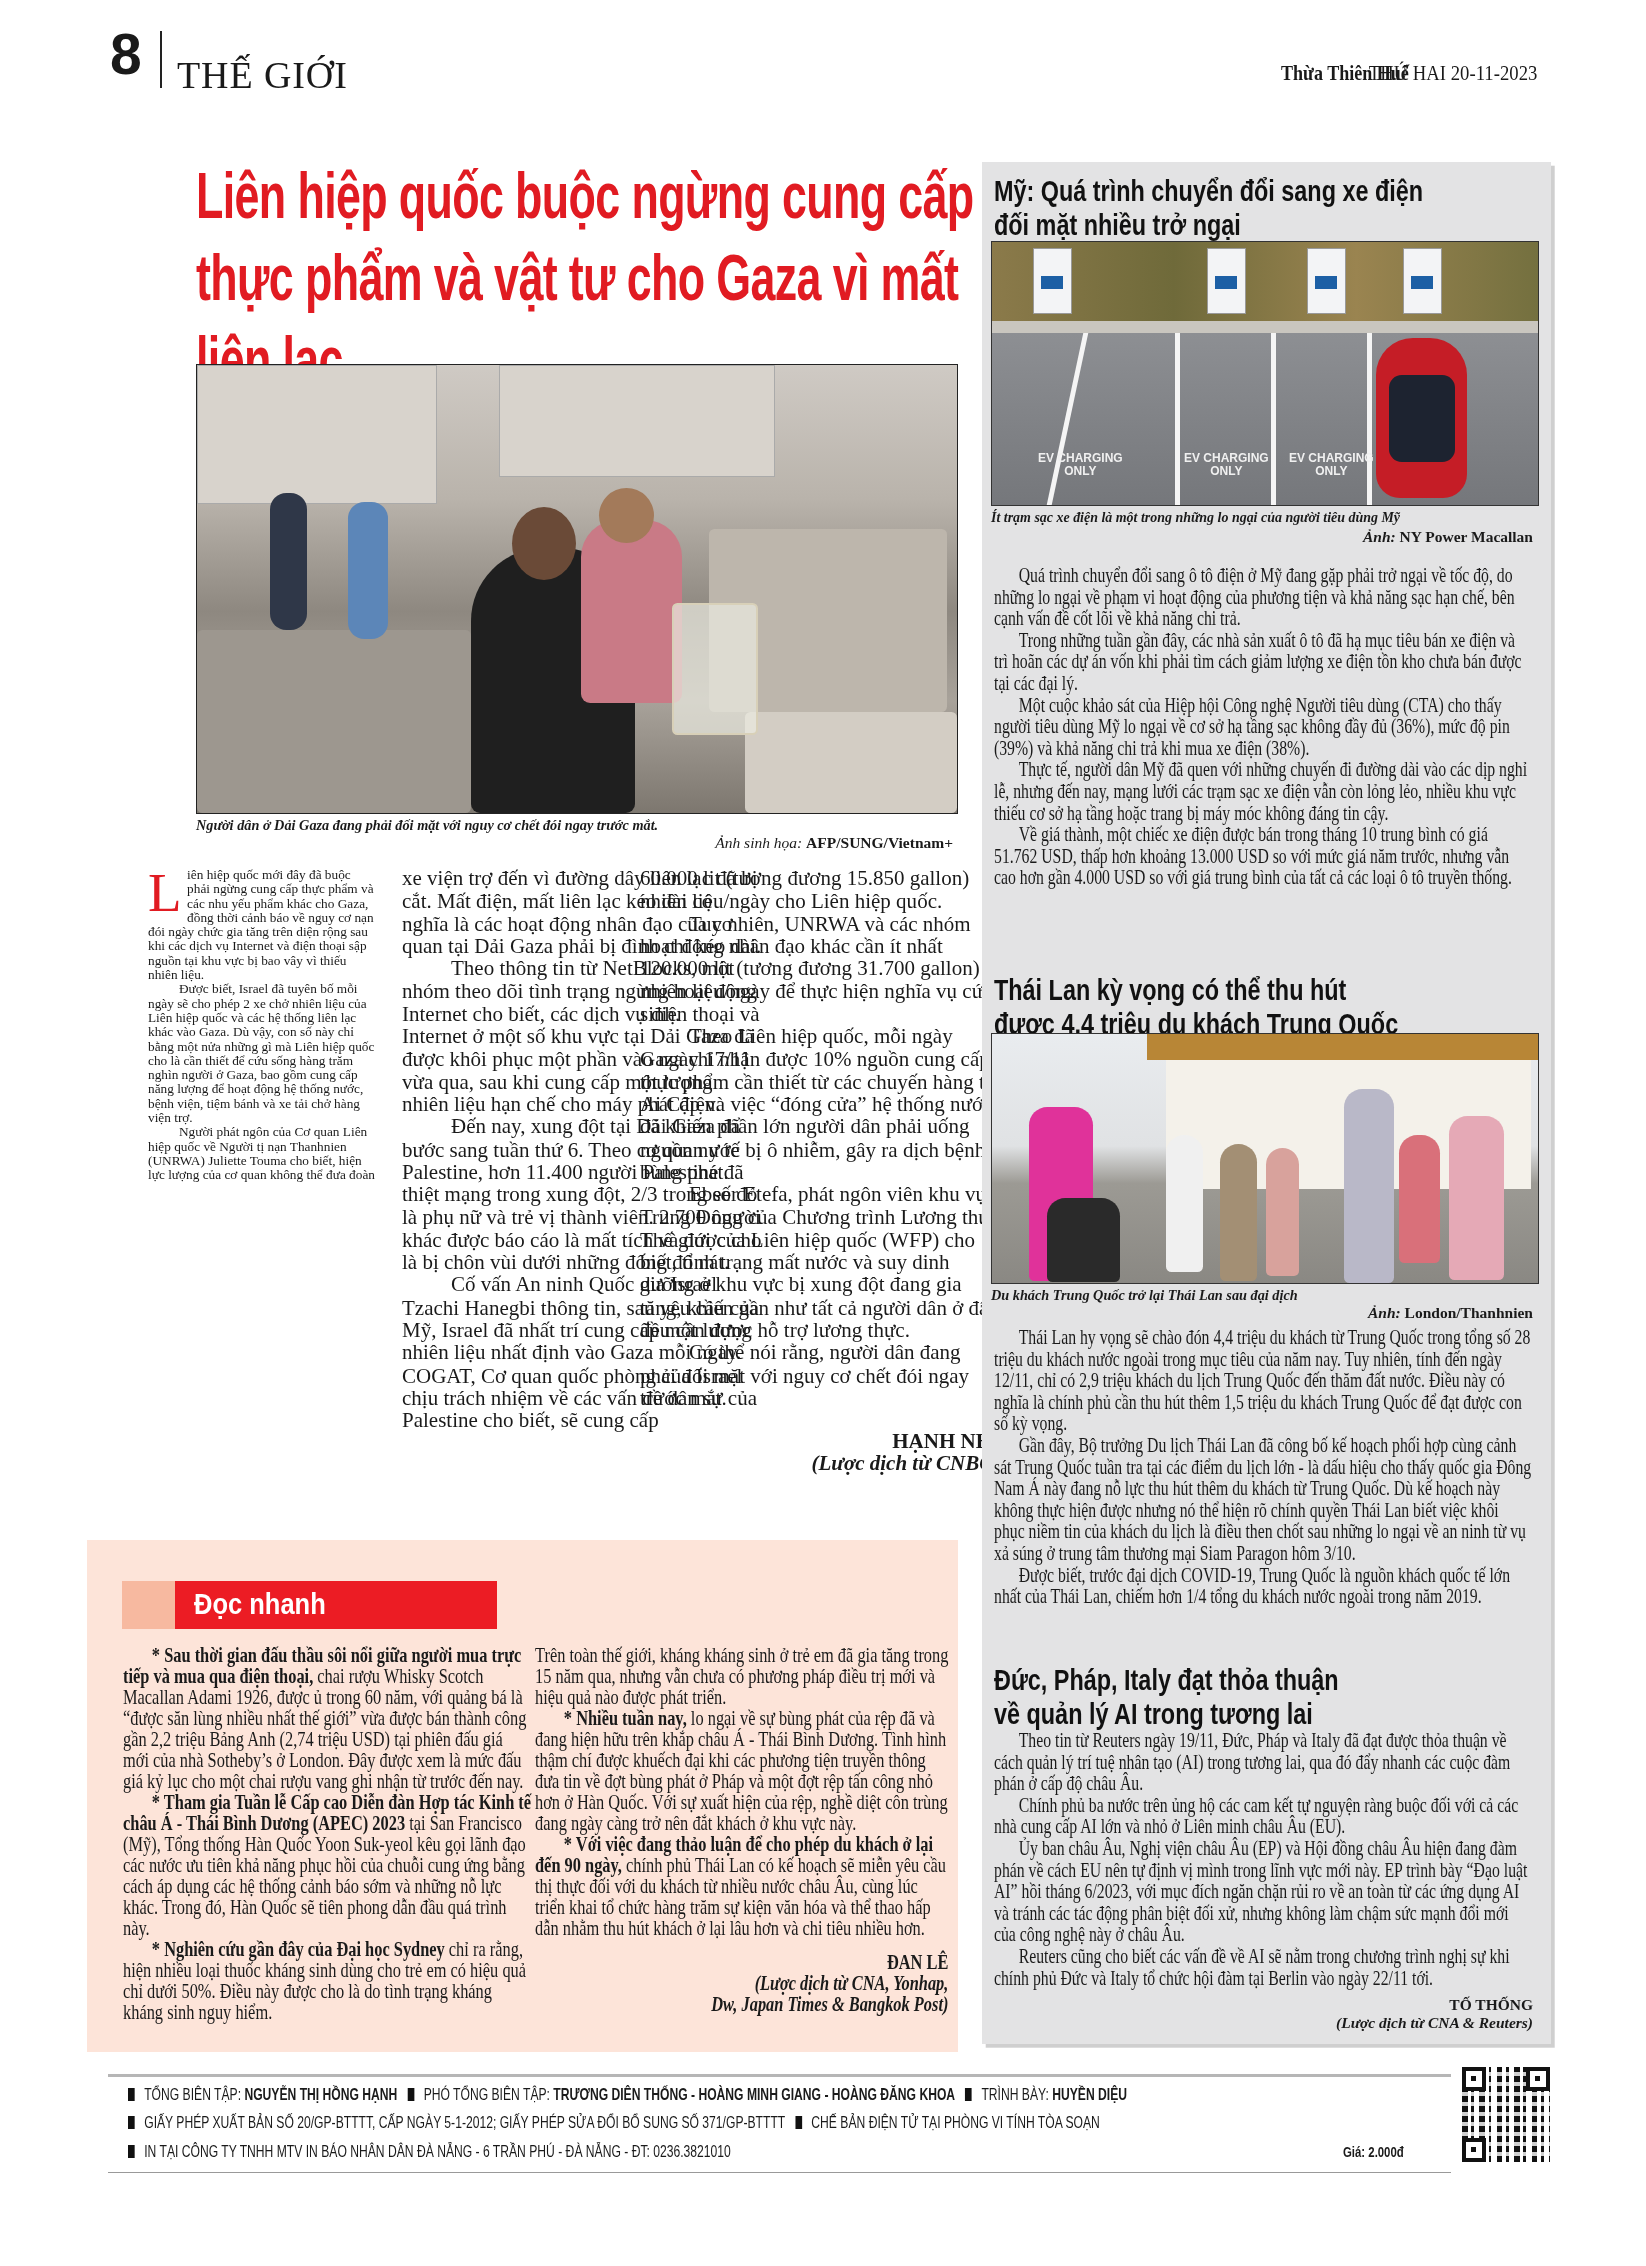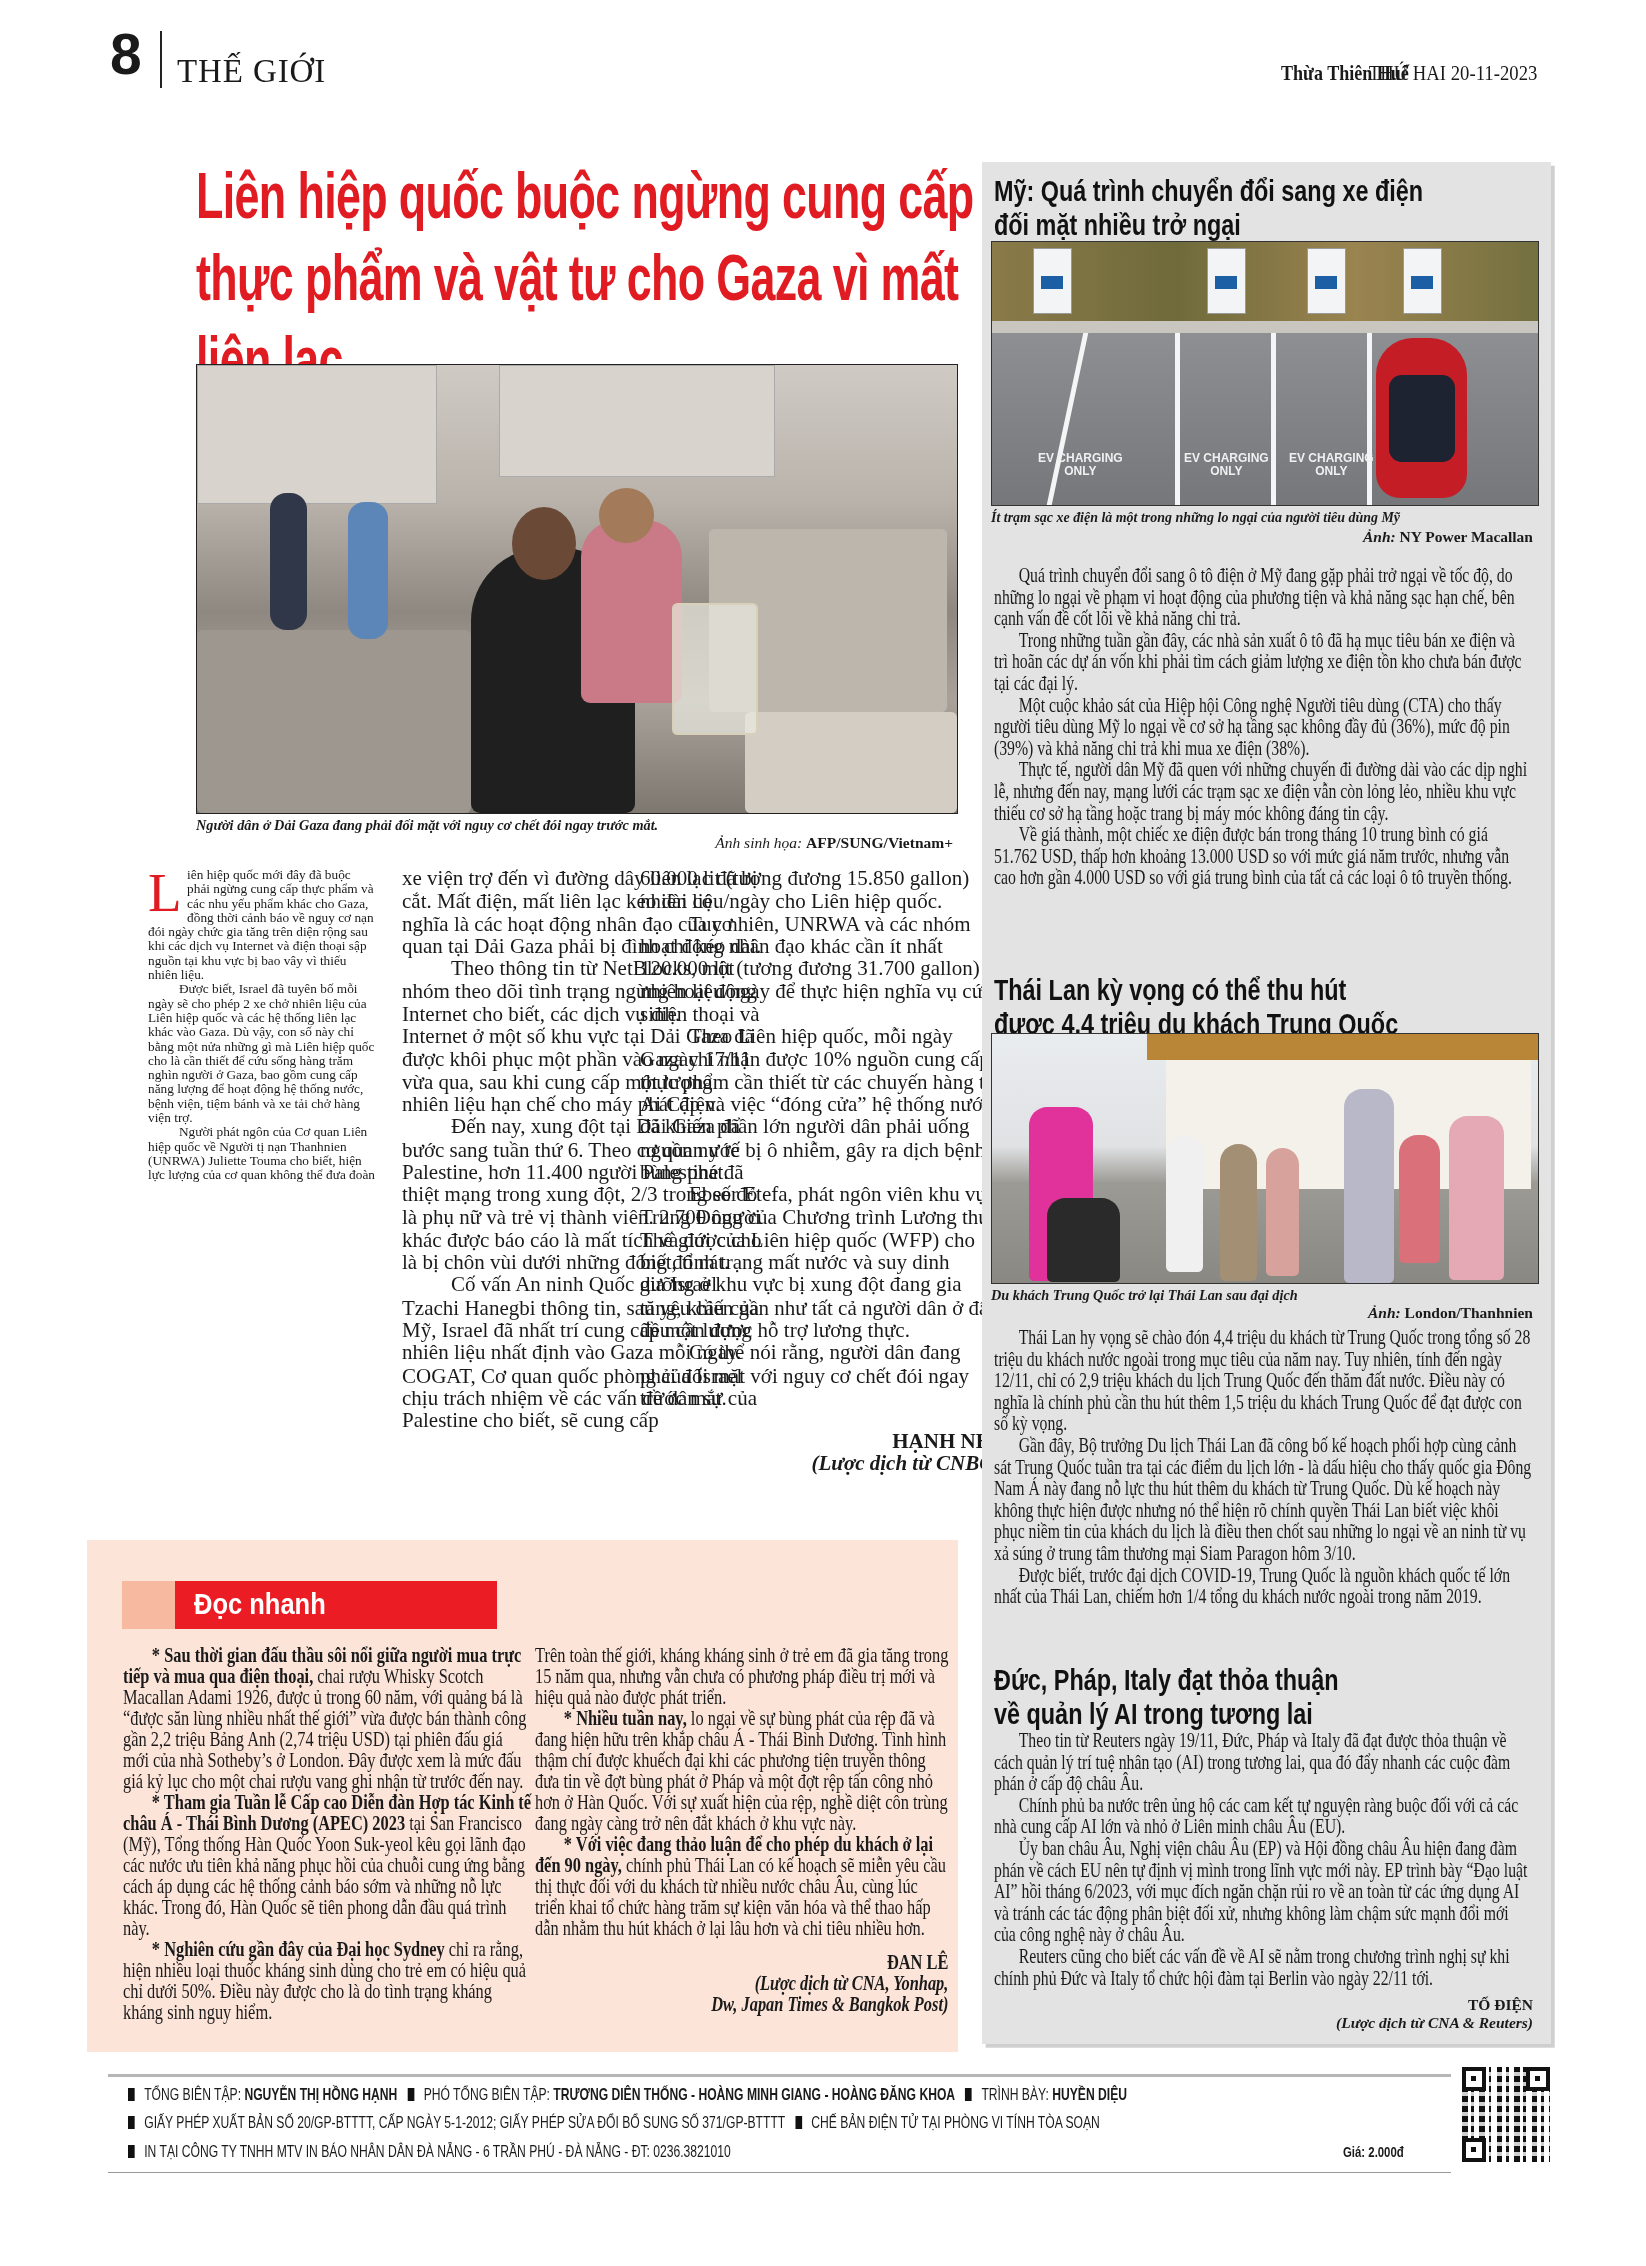--- a/index.html
+++ b/index.html
@@ -1,21 +1,21 @@
 <!DOCTYPE html>
 <html style="font-size:14.6px"><head>
 <meta charset="utf-8">
 <style>
   html,body{margin:0;padding:0;background:#fff;}
   body{width:1647px;height:2267px;position:relative;overflow:hidden;font-family:"Liberation Serif","DejaVu Serif",serif;color:#1a1a1a;}
   .abs{position:absolute;}
   
   #pg-num{left:110px;top:25.6px;font-family:"Liberation Sans",sans-serif;font-size:57px;font-weight:bold;line-height:1;}
   #hdr-div{left:160px;top:31px;width:1.8px;height:57px;background:#222;}
-  #section{left:177px;top:53px;font-size:33px;letter-spacing:0.9px;}
+  #section{left:177px;top:53px;font-size:38px;letter-spacing:0.9px;}
   #paper{right:238px;top:60px;font-size:22px;font-weight:bold;font-family:"Liberation Serif",serif;transform:scaleX(0.82);transform-origin:right;}
   #date{right:110px;top:60px;font-size:22px;transform:scaleX(0.85);transform-origin:right;}
   
   #headline{left:196px;top:155px;width:786px;color:#e11b22;font-family:"Liberation Sans",sans-serif;font-weight:bold;font-size:64px;line-height:82px;transform:scaleX(0.70);transform-origin:left top;width:1124px;letter-spacing:-0.9px;}
   
   #gaza-photo{left:196px;top:364px;width:760px;height:448px;border:1.8px solid #222;overflow:hidden;background:linear-gradient(180deg,#cfcac4 0%,#b9b3ab 30%,#8e8880 55%,#a8a29a 75%,#7d776f 100%);}
   #gaza-photo .bld{position:absolute;background:#d8d3cc;border:0.9px solid #aaa;}
   #gaza-photo .man{position:absolute;left:274px;top:183px;width:164px;height:265px;background:#1f1f1f;border-radius:73px 73px 9.1px 9.1px;}
   #gaza-photo .head{position:absolute;left:315px;top:142px;width:64px;height:73px;background:#6a4a37;border-radius:50%;}
   #gaza-photo .girl{position:absolute;left:384px;top:155px;width:101px;height:183px;background:#c97a86;border-radius:37px 37px 9.1px 9.1px;}
@@ -228,21 +228,21 @@
   <div>Đức, Pháp, Italy đạt thỏa thuận</div>
   <div>về quản lý AI trong tương lai</div>
 </div>
 <div class="scol" id="s3body">
   <p>Theo tin từ Reuters ngày 19/11, Đức, Pháp và Italy đã đạt được thỏa thuận về cách quản lý trí tuệ nhân tạo (AI) trong tương lai, qua đó đẩy nhanh các cuộc đàm phán ở cấp độ châu Âu.</p>
   <p>Chính phủ ba nước trên ủng hộ các cam kết tự nguyện ràng buộc đối với cả các nhà cung cấp AI lớn và nhỏ ở Liên minh châu Âu (EU).</p>
   <p>Ủy ban châu Âu, Nghị viện châu Âu (EP) và Hội đồng châu Âu hiện đang đàm phán về cách EU nên tự định vị mình trong lĩnh vực mới này. EP trình bày “Đạo luật AI” hồi tháng 6/2023, với mục đích ngăn chặn rủi ro về an toàn từ các ứng dụng AI và tránh các tác động phân biệt đối xử, nhưng không làm chậm sức mạnh đổi mới của công nghệ này ở châu Âu.</p>
   <p>Reuters cũng cho biết các vấn đề về AI sẽ nằm trong chương trình nghị sự khi chính phủ Đức và Italy tổ chức hội đàm tại Berlin vào ngày 22/11 tới.</p>
 </div>
 <div class="abs" id="s-sign">
-  <div style="font-weight:bold;">TỐ ĐIỆN</div>
+  <div style="font-weight:bold;">TỐ THỐNG</div>
   <div style="font-style:italic;font-weight:bold;">(Lược dịch từ CNA &amp; Reuters)</div>
 </div>
 
 <div class="abs" id="foot"></div>
 <div class="fl" id="fl1">
   <span class="sq"></span><span>TỔNG BIÊN TẬP: </span><b>NGUYỄN THỊ HỒNG HẠNH</b>
   <span class="sq" style="margin-left:9.1px"></span><span>PHÓ TỔNG BIÊN TẬP: </span><b>TRƯƠNG DIÊN THỐNG - HOÀNG MINH GIANG - HOÀNG ĐĂNG KHOA</b>
   <span class="sq" style="margin-left:9.1px"></span><span>TRÌNH BÀY: </span><b>HUYỀN DIỆU</b>
 </div>
 <div class="fl" id="fl2">

